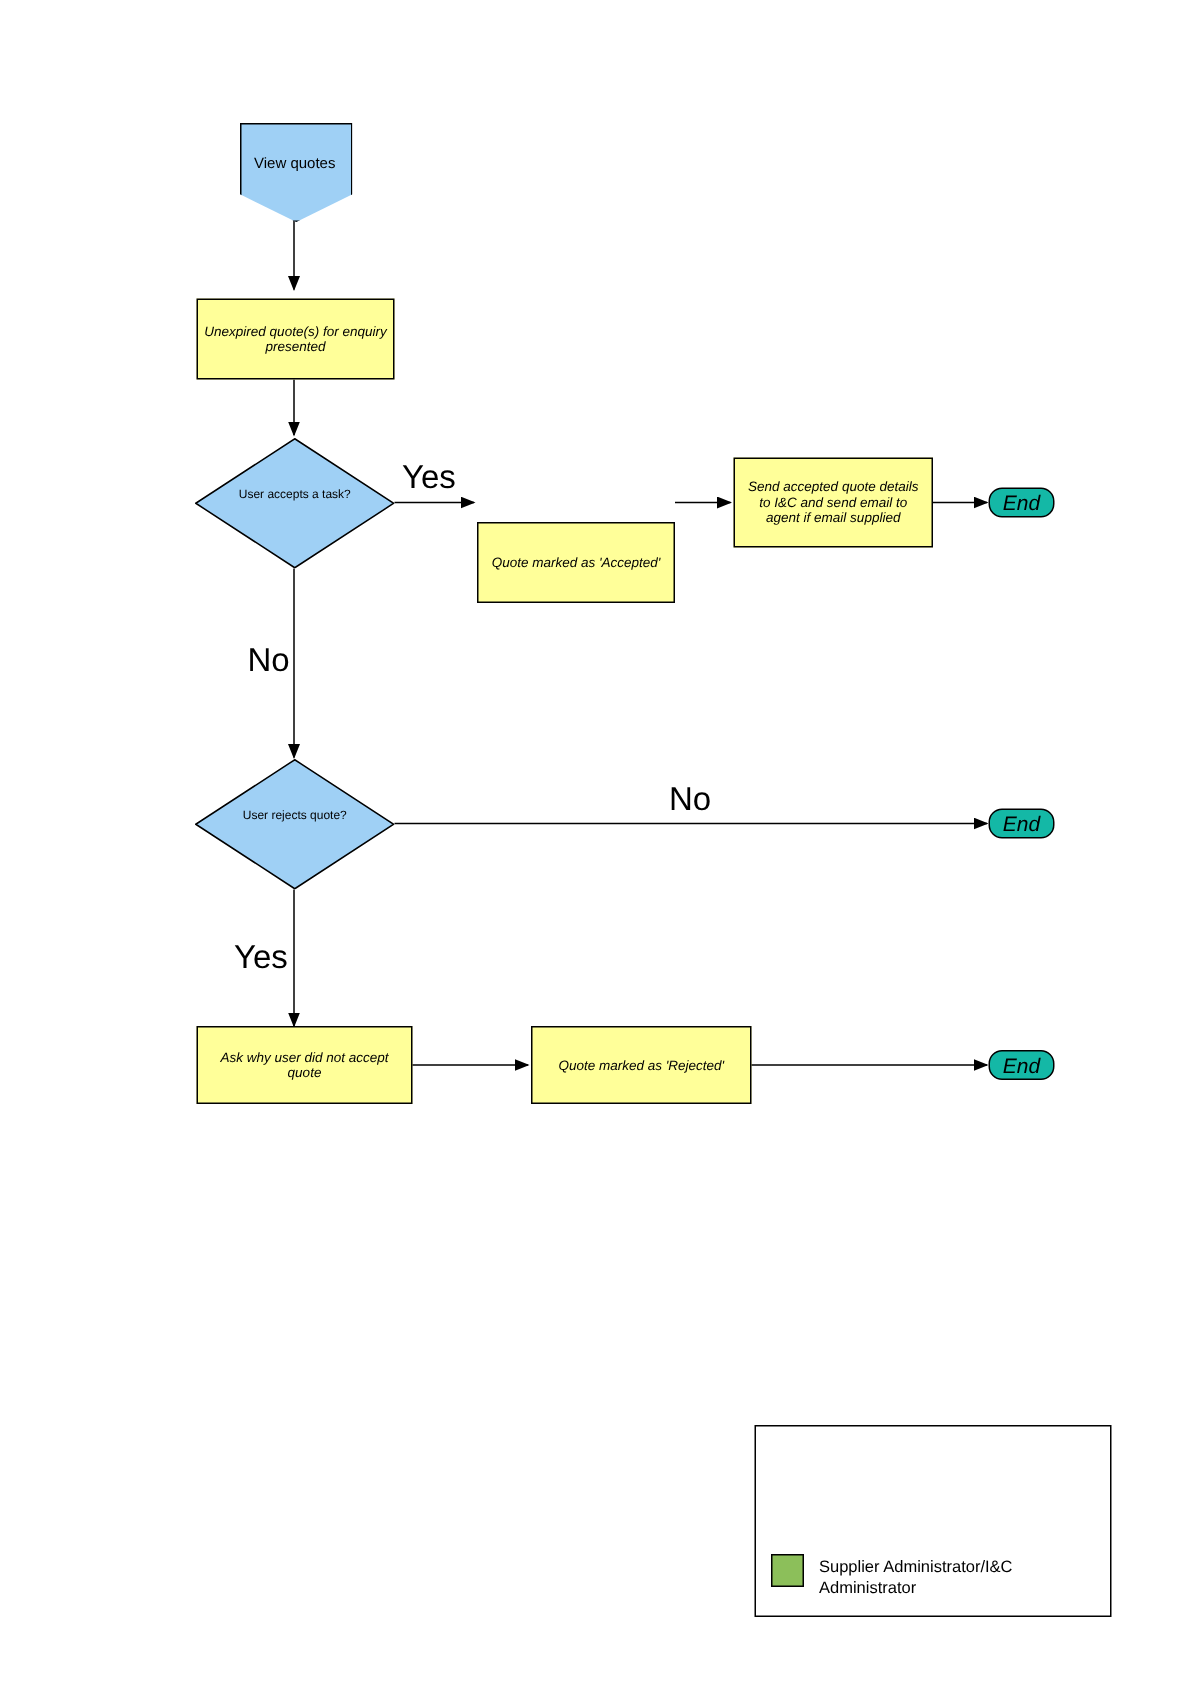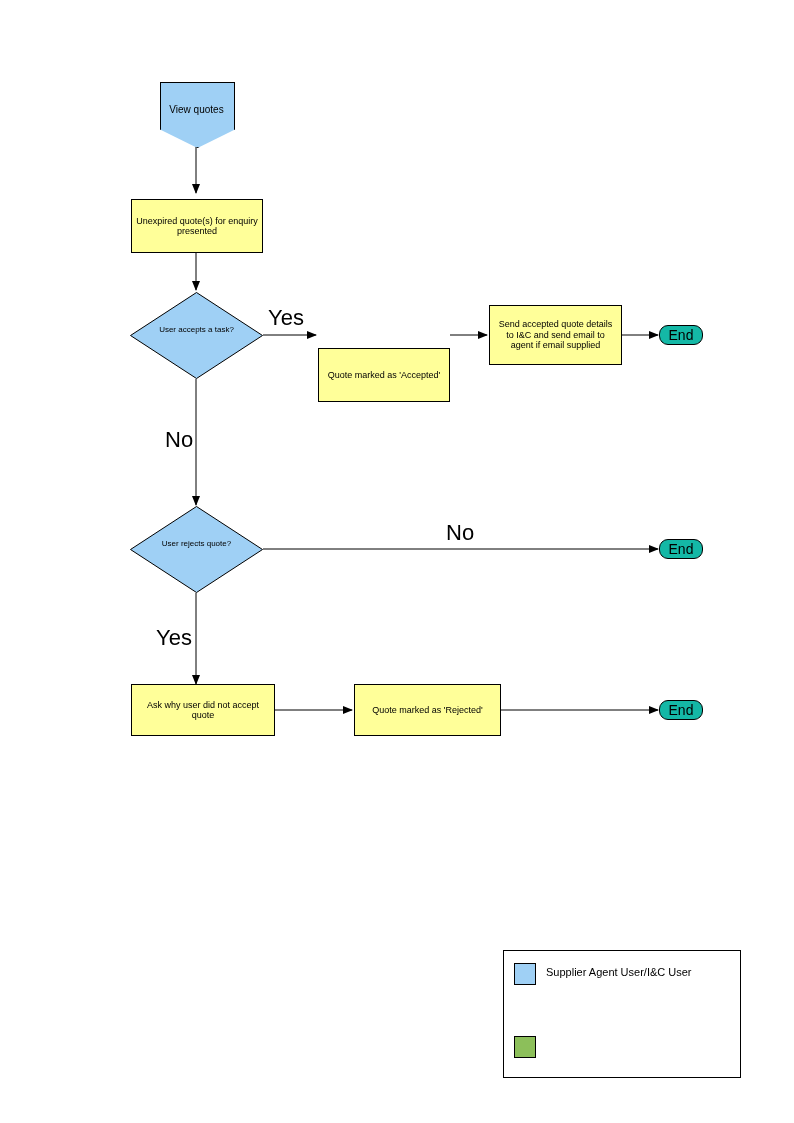--- a/index.html
+++ b/index.html
@@ -22,20 +22,21 @@
     height: 1123px;
   }
   .node {
     position: absolute;
     box-sizing: border-box;
     display: flex;
     align-items: center;
     justify-content: center;
     text-align: center;
     line-height: 1.15;
+    font-style: italic;
   }
   
   .start-shape {
     background: #9fd0f5;
     border: 1px solid #000000;
     -webkit-clip-path: polygon(0% 0%, 100% 0%, 100% 72%, 50% 100%, 0% 72%);
     clip-path: polygon(0% 0%, 100% 0%, 100% 72%, 50% 100%, 0% 72%);
   }
   .start-wrap {
     position: absolute;
@@ -195,23 +196,20 @@
 <div class="edge-label" style="left:268px; top:307px;">Yes</div>
 
 <div class="edge-label" style="left:165px; top:429px;">No</div>
 
 <div class="edge-label" style="left:446px; top:522px;">No</div>
 
 <div class="edge-label" style="left:156px; top:627px;">Yes</div>
 
 <div class="legend" style="left:503px; top:950px; width:238px; height:128px;">
 
-  <div class="legend-row" style="left:10px; top:12px; width:222px;">
-    <span class="legend-swatch" style="background:#9fd0f5;"></span>
-    <span class="legend-text">Supplier Agent User/I&amp;C User</span>
-  </div>
 
 
   <div class="legend-row" style="left:10px; top:85px; width:222px;">
     <span class="legend-swatch" style="background:#8cbf5a;"></span>
+    <span class="legend-text">Supplier Administrator/I&amp;C Administrator</span>
   </div>
 
 </div>
 
 </body></html>

